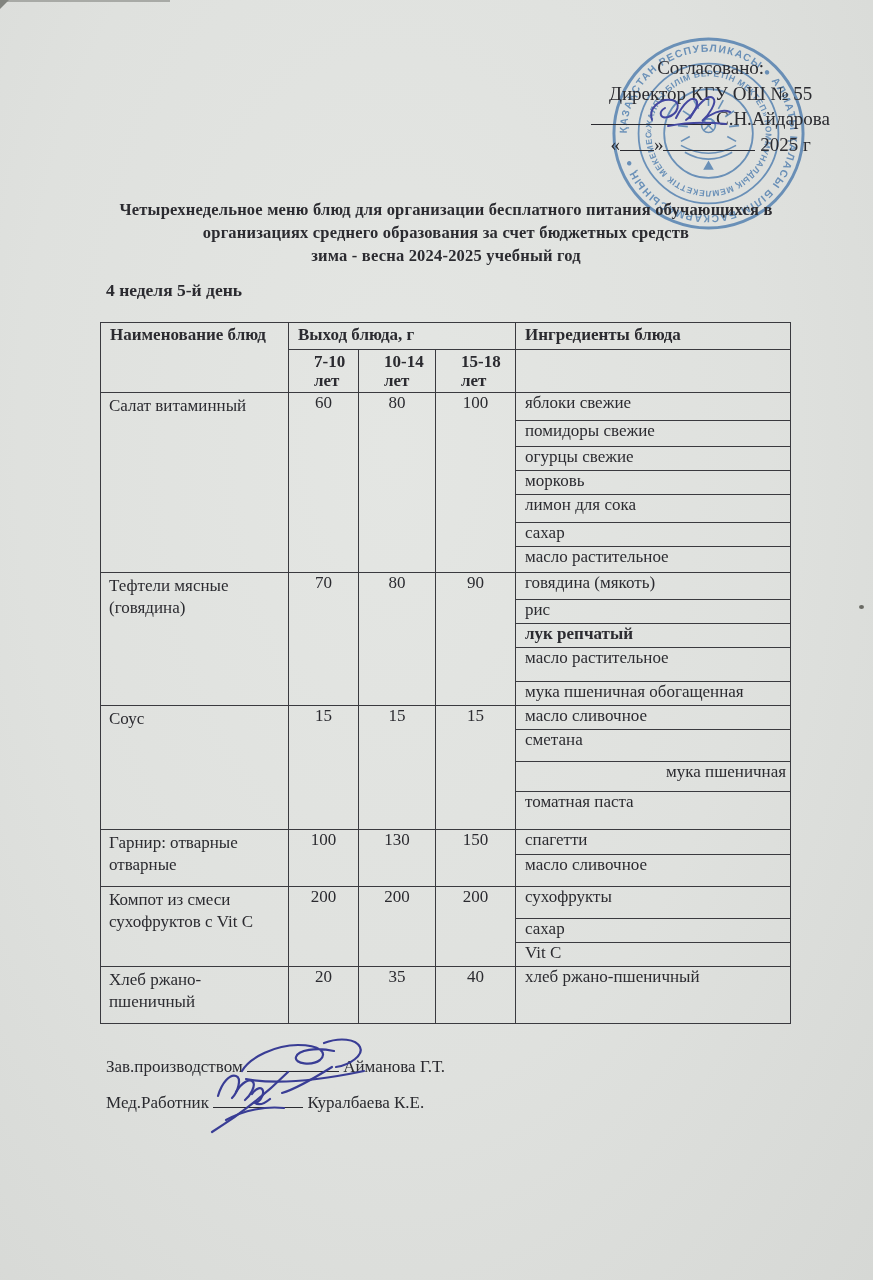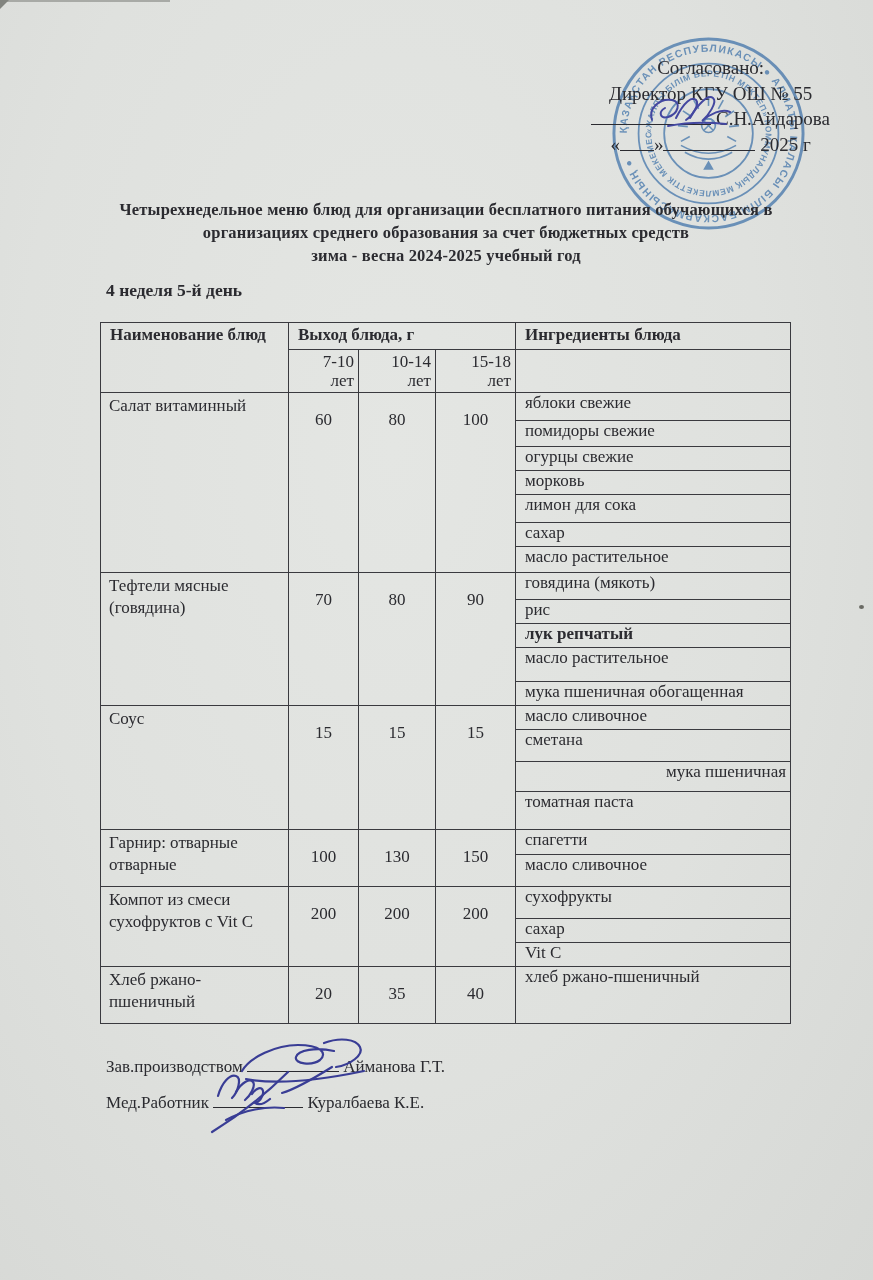--- a/index.html
+++ b/index.html
@@ -29,24 +29,24 @@
   
   .title { position:absolute; top:198px; left:85px; width:722px; text-align:center;
     font-weight:bold; font-size:16.5px; line-height:23px; z-index:3; letter-spacing:.2px; }
   .day-label { position:absolute; top:280px; left:106px; font-weight:bold; font-size:17.5px; }
 
   
   table.menu { position:absolute; top:322px; left:100px; border-collapse:collapse;
     width:690px; table-layout:fixed; font-size:17px; z-index:2; }
   table.menu td { border:1.6px solid #3a3a3f; vertical-align:top; overflow:hidden; }
   td.c-dish  { padding:2px 4px 2px 8px; line-height:22px; }
-  td.c-num   { text-align:center; padding-top:17px; }
+  td.c-num   { text-align:center; padding-top:0; }
   td.c-ing   { padding:0 4px 3px 9px; vertical-align:bottom; line-height:20px; }
   td.h-main  { font-weight:bold; padding:2px 4px 2px 9px; }
-  td.h-age   { font-weight:normal; padding:2px 4px 2px 25px; line-height:19px;text-align:right; }
+  td.h-age   { font-weight:bold; padding:2px 4px 2px 25px; line-height:19px; }
 
   
   .sig-row { position:absolute; left:106px; font-size:17px; z-index:2; }
   .sig-row .blank { height:13px; }
   .handsig { position:absolute; z-index:3; }
 </style>
 </head>
 <body>
 
 <div class="page">

